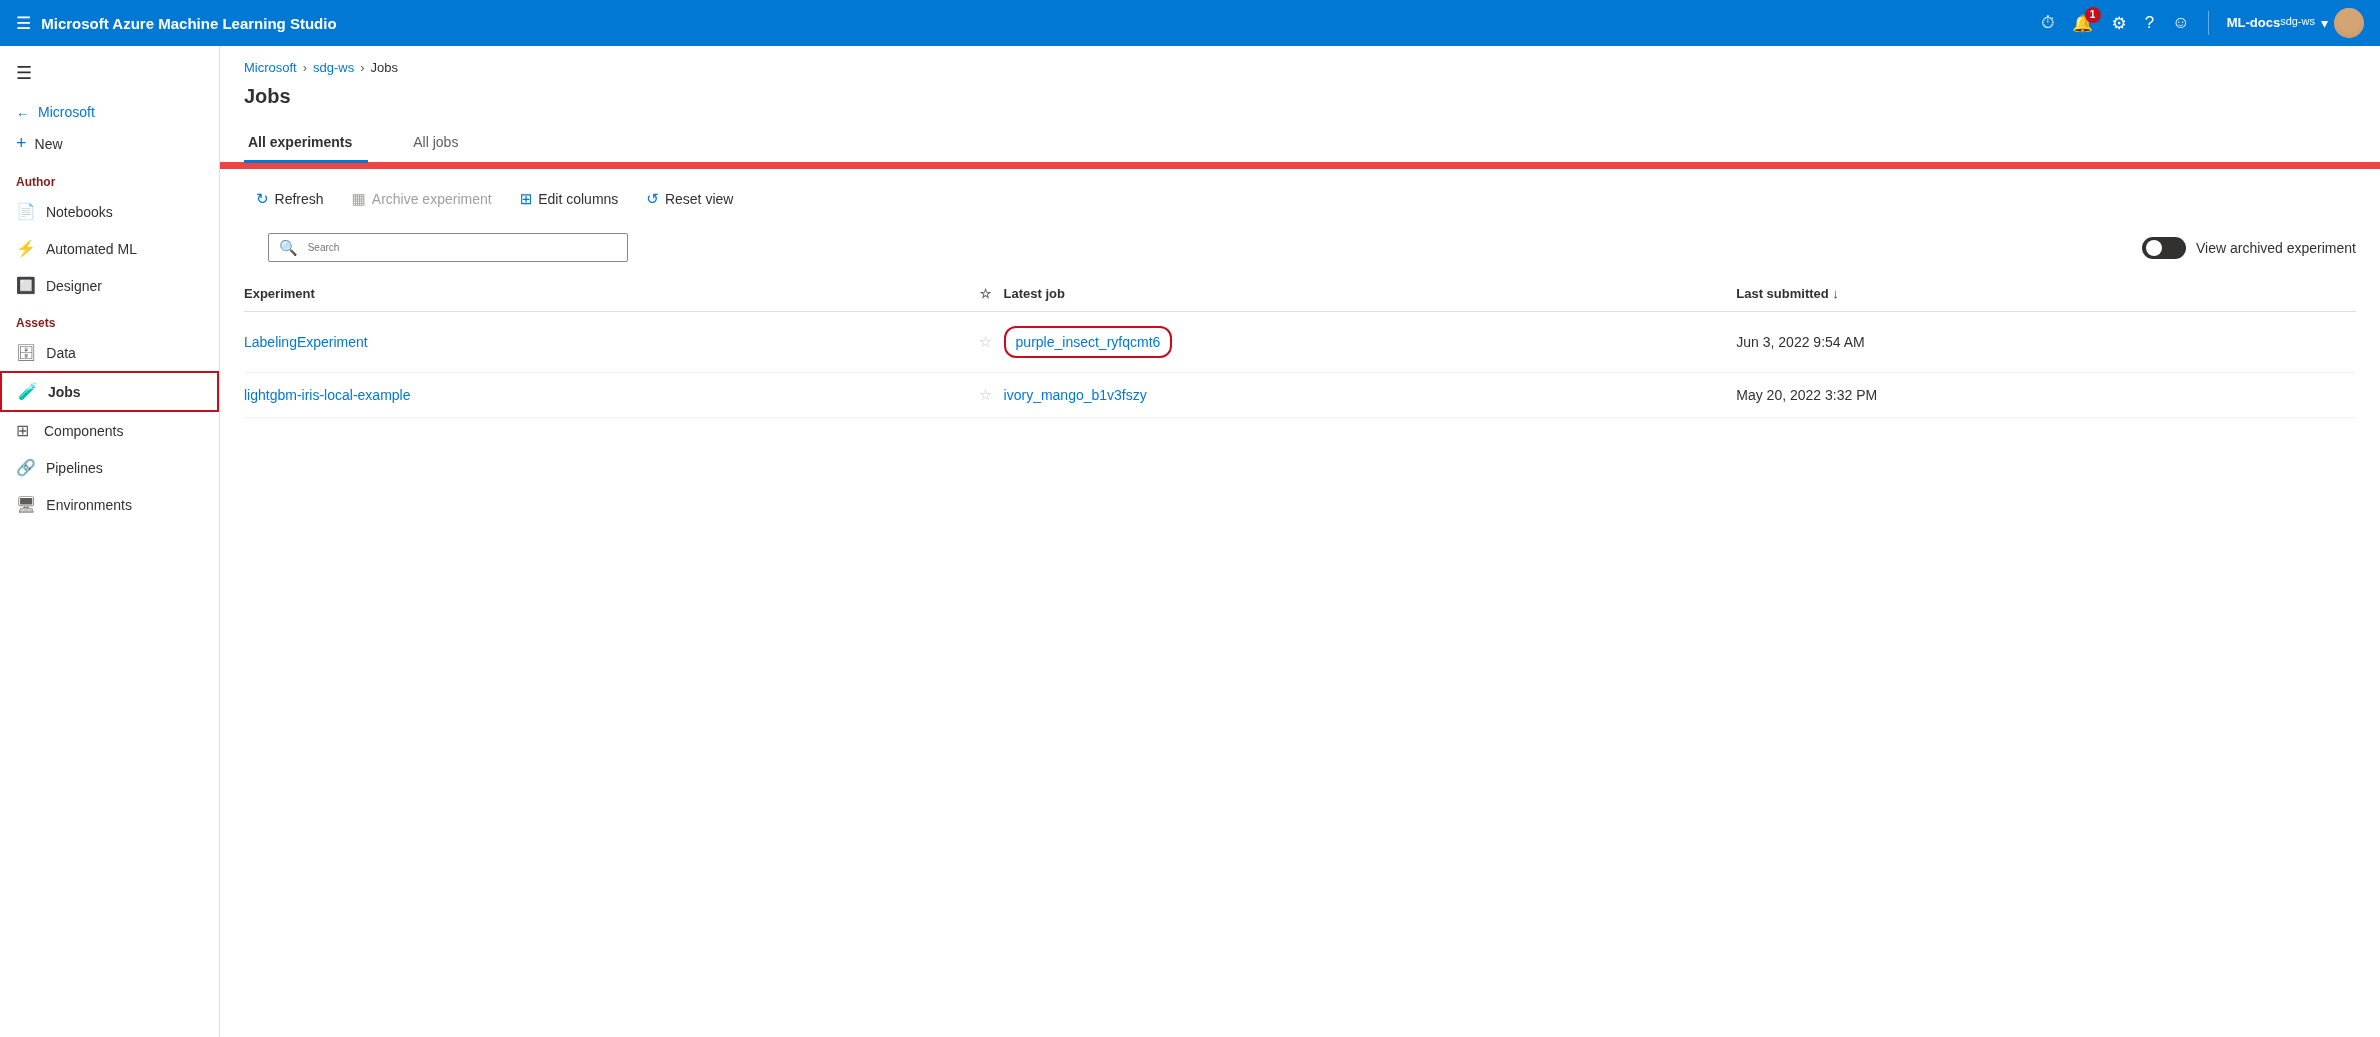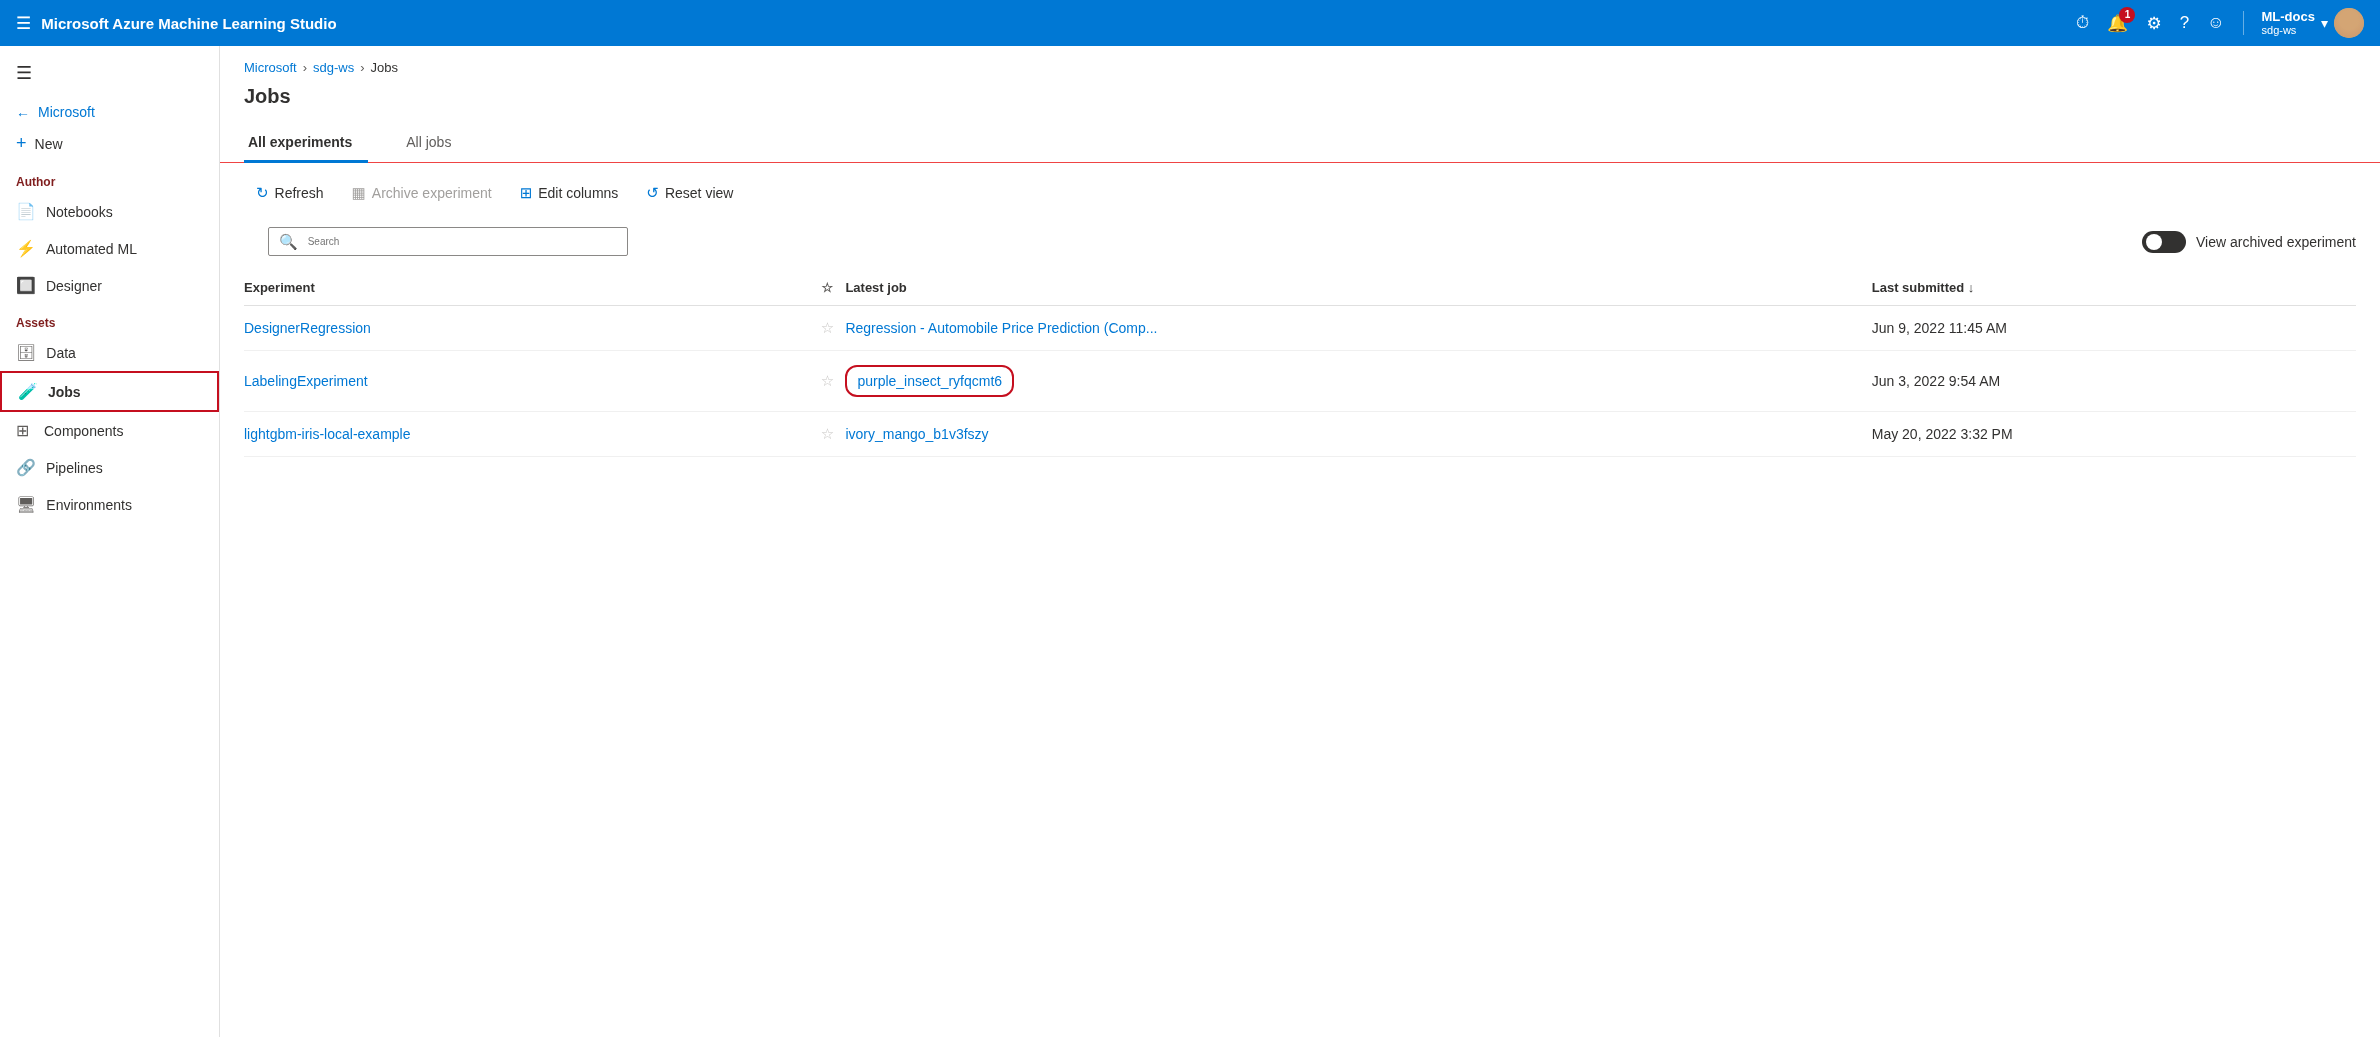--- a/index.html
+++ b/index.html
@@ -25,21 +25,21 @@
       top: -6px; right: -7px;
       background: #c50f1f;
       color: #fff;
       border-radius: 50%;
       width: 16px; height: 16px;
       font-size: 10px;
       display: flex; align-items: center; justify-content: center;
       font-weight: 700;
     }
     .topbar-user { display: flex; align-items: center; gap: 6px; color: #fff; cursor: pointer; }
-    .topbar-user-info { display: flex; flex-direction: column; line-height: 1.2; }
+    .topbar-user-info { display: flex; flex-direction: row; line-height: 1.2; }
     .topbar-user-name { font-size: 13px; font-weight: 600; }
     .topbar-user-ws { font-size: 11px; }
     .topbar-avatar {
       width: 30px; height: 30px; border-radius: 50%;
       background: #c8a87a;
       overflow: hidden;
       display: flex; align-items: center; justify-content: center;
     }
     .avatar-img {
       width: 30px; height: 30px;
@@ -115,23 +115,23 @@
     .page-title {
       padding: 0 24px 16px;
       font-size: 20px;
       font-weight: 600;
       color: #323130;
     }
 
     
     .tabs {
       display: flex;
-      border-bottom: 1px solid #ef4444;
+      border-bottom: 7px solid #ef4444;
       padding: 0 24px;
-      gap: 10px;
+      gap: 17px;
     }
     .tab {
       padding: 10px 16px 10px 4px;
       cursor: pointer;
       font-size: 14px;
       color: #605e5c;
       border-bottom: 3px solid transparent;
       margin-bottom: -1px;
       margin-right: 24px;
     }
@@ -392,32 +392,20 @@
               <span>Latest job</span>
             </th>
             <th>
               <span>Last submitted ↓</span>
             </th>
           </tr>
         </thead>
         <tbody>
           <tr>
             <td>
-              <a>DesignerRegression</a>
-            </td>
-            <td class="fav-col">
-              <span class="star-icon">☆</span>
-            </td>
-            <td>
-              <a>Regression - Automobile Price Prediction (Comp...</a>
-            </td>
-            <td>Jun 9, 2022 11:45 AM</td>
-          </tr>
-          <tr>
-            <td>
               <a>LabelingExperiment</a>
             </td>
             <td class="fav-col">
               <span class="star-icon">☆</span>
             </td>
             <td>
               <span class="cell-highlight">purple_insect_ryfqcmt6</span>
             </td>
             <td>Jun 3, 2022 9:54 AM</td>
           </tr>

